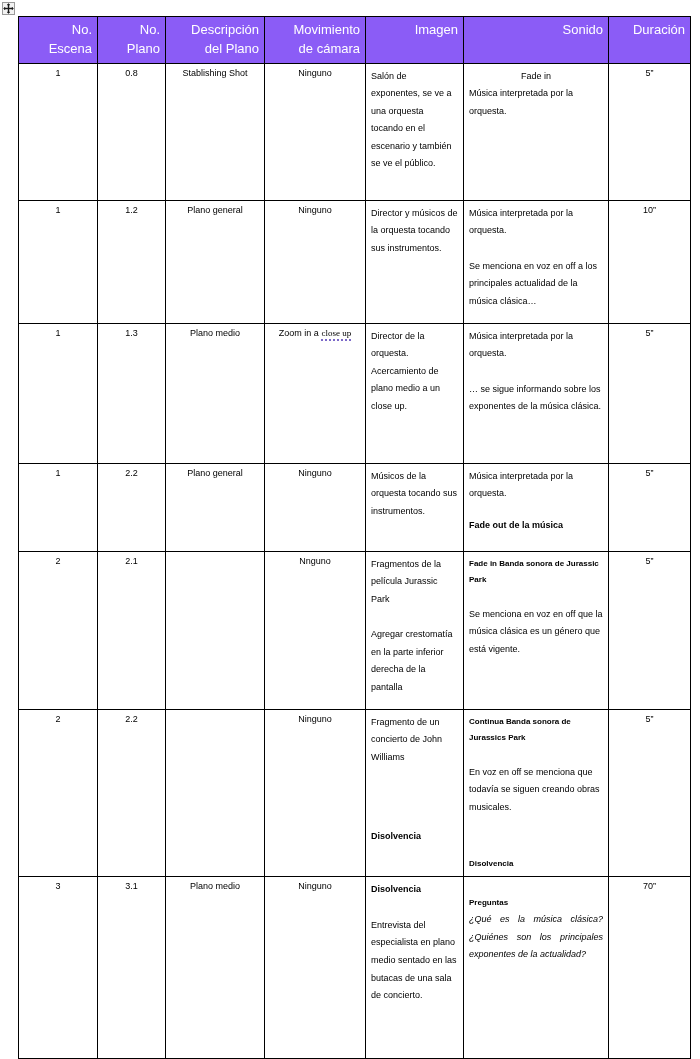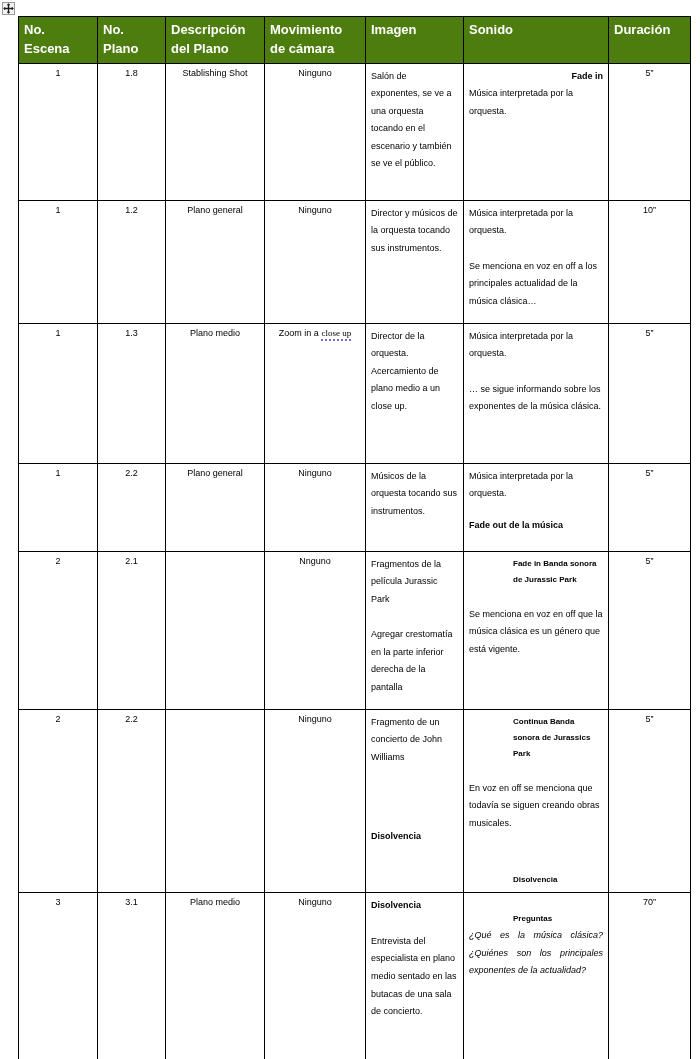--- a/index.html
+++ b/index.html
@@ -46,25 +46,25 @@
   table.storyboard td,
   table.storyboard th {
     border: 1px solid #000000;
     vertical-align: top;
     padding: 4px 5px 4px 5px;
     box-sizing: border-box;
   }
 
   
   thead th {
-    background: #4d7c0f;
+    background: #8b5cf6;
     color: #ffffff;
-    font-weight: bold;
+    font-weight: normal;
     font-size: 13px;
-    text-align: left;
+    text-align: right;
     vertical-align: middle;
     line-height: 1.45;
     padding: 6px 3px;
     border: 1px solid #111111;
   }
 
   
   col.c-escena   { width: 79px; }
   col.c-plano    { width: 68px; }
   col.c-desc     { width: 99px; }
@@ -84,22 +84,22 @@
   td.cell-sonido {
     text-align: left;
   }
 
   .ln {
     line-height: 1.95;
     margin: 0;
   }
 
   .bold { font-weight: bold; }
-  .bold-center { font-weight: bold; text-align: right; }
-  .small-bold { font-weight: bold; font-size: 8px; line-height: 2.0; margin-left: 44px; }
+  .bold-center { font-weight: normal; text-align: center; }
+  .small-bold { font-weight: bold; font-size: 8px; line-height: 2.0; }
   .justify { text-align: justify; text-align-last: left; font-style: italic; }
   .spacer { display: block; height: 18px; }
   .spacer-sm { display: block; height: 14px; }
   .spacer-lg { display: block; height: 40px; }
   .spacer-xl { display: block; height: 62px; }
 
   
   .spell {
     border-bottom: 2px dotted #7b68c8;
     padding-bottom: 1px;
@@ -152,21 +152,21 @@
         </th>
         <th>
           <div>Duración</div>
         </th>
       </tr>
     </thead>
     <tbody>
 
       <tr style="height:137px;">
         <td class="cell-escena">1</td>
-        <td class="cell-plano">1.8</td>
+        <td class="cell-plano">0.8</td>
         <td class="cell-desc">Stablishing Shot</td>
         <td class="cell-mov">Ninguno</td>
         <td class="cell-imagen">
           <p class="ln">Salón de exponentes, se ve a una orquesta tocando en el escenario y también se ve el público.</p>
         </td>
         <td class="cell-sonido">
           <p class="ln bold-center">Fade in</p>
           <p class="ln">Música interpretada por la orquesta.</p>
         </td>
         <td class="cell-dur">5”</td>

